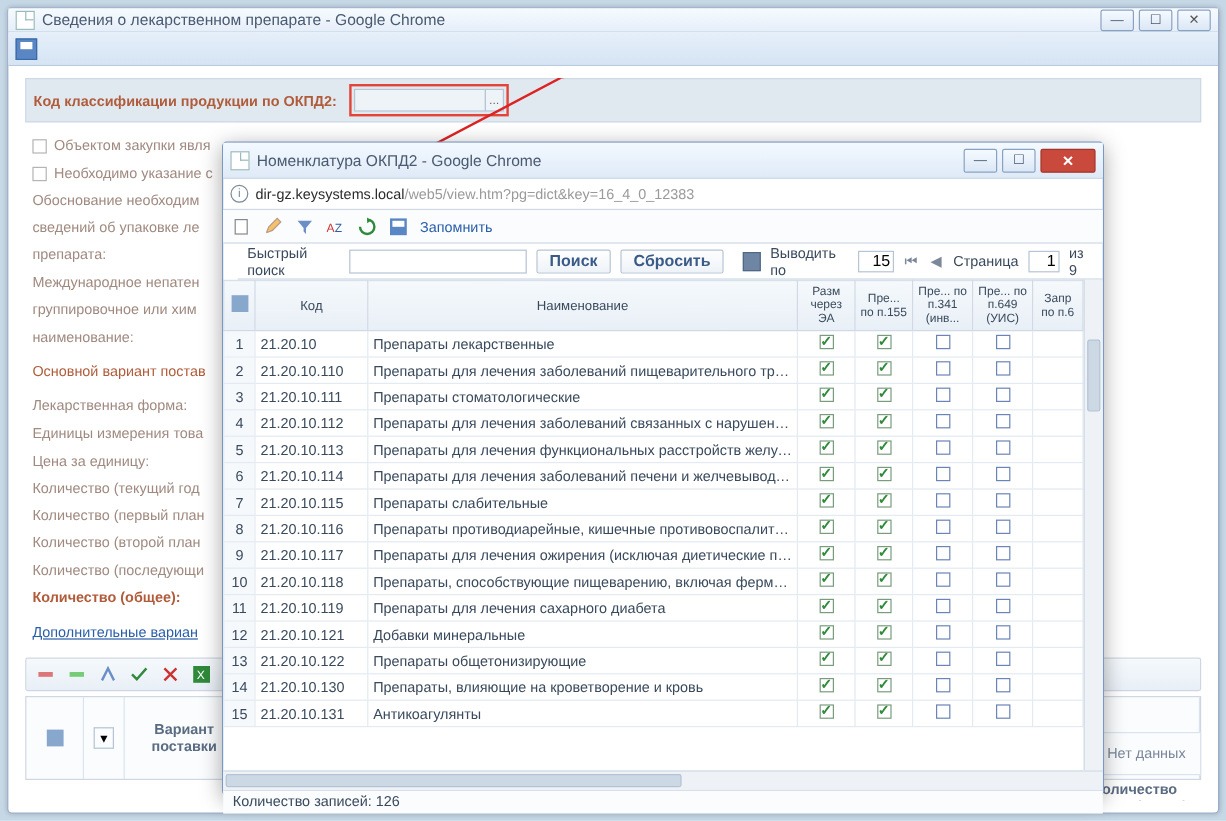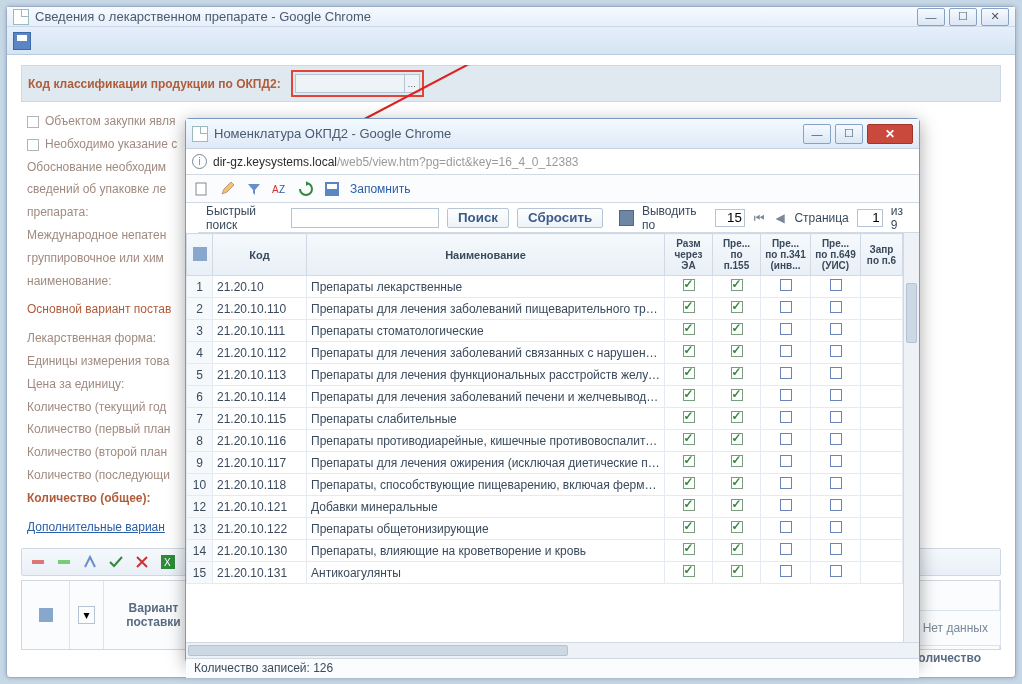--- a/index.html
+++ b/index.html
@@ -49,21 +49,21 @@
   .searchrow { height:30px; border-bottom:1px solid #d0d9e4; display:flex; align-items:center; gap:8px; padding:0 8px; font-size:12px; color:#3a4a5c;margin-left:12px;}
   .searchrow input.q { width:148px; height:20px; border:1px solid #b6c4d3;}
   .searchrow .btn { height:20px; padding:0 10px; border:1px solid #b6c4d3; background:linear-gradient(#fefefe,#eef3f8); color:#3a5a88; border-radius:2px;font-weight:bold;}
   .searchrow .sp { flex:1;}
   .searchrow .per-page { width:30px; height:18px; border:1px solid #b6c4d3; text-align:right; padding-right:2px;}
   .searchrow .pagenum { width:26px; height:18px; border:1px solid #b6c4d3; text-align:right; padding-right:2px;}
   .pg-btn { width:14px; color:#7a8899; text-align:center;}
   .print-icn { width:16px; height:16px; background:#6e86a4; border:1px solid #506884;}
   .grid-wrap { height:calc(100% - 30px - 26px - 28px - 30px - 20px); overflow:hidden; position:relative;}
   .grid { width:100%; border-collapse:collapse; table-layout:fixed; font-size:12px;}
-  .grid thead th { background:linear-gradient(#f5f9fc,#e8eff6); border:1px solid #d0d9e4; color:#3a4a5c; font-weight:bold; padding:4px 4px; height:36px; vertical-align:middle; font-size:11px;}
+  .grid thead th { background:linear-gradient(#f5f9fc,#e8eff6); border:1px solid #d0d9e4; color:#3a4a5c; font-weight:normal; padding:4px 4px; height:36px; vertical-align:middle; font-size:11px;}
   .grid thead th.small { font-size:10px; line-height:1.1;}
   .grid td { border:1px solid #e3eaf2; padding:3px 4px; color:#3a4a5c; white-space:nowrap; overflow:hidden; text-overflow:ellipsis; height:20px;}
   .rownum { text-align:center; color:#7a8899; width:26px; background:#f6f9fc;}
   .cb { width:12px; height:12px; border:1px solid #7a9c7e; display:inline-block; position:relative; background:#fff;}
   .cb.checked:before { content:"✓"; color:#2f8a3a; position:absolute; left:0; top:-3px; font-size:12px; font-weight:bold;}
   .cb.blue { border-color:#6a84b8;}
   .cb-cell { text-align:center;}
   .grid-scroll { position:absolute; right:0; top:0; bottom:0; width:16px; background:#eef2f7; border-left:1px solid #d0d9e4;}
   .grid-scroll .thumb { position:absolute; left:2px; right:2px; top:50px; height:60px; background:#cdd8e5; border:1px solid #b4c2d4; border-radius:2px;}
   .hscroll { height:16px; background:#eef2f7; border-top:1px solid #d0d9e4; position:relative;}
@@ -351,20 +351,31 @@
             <td>21.20.10.118</td>
             <td>Препараты, способствующие пищеварению, включая ферментны...</td>
             <td class="cb-cell"><span class="cb checked"></span></td>
             <td class="cb-cell"><span class="cb checked"></span></td>
             <td class="cb-cell"><span class="cb blue "></span></td>
             <td class="cb-cell"><span class="cb blue "></span></td>
             <td class="cb-cell"></td>
             <td></td>
           </tr>
           <tr>
+            <td class="rownum">11</td>
+            <td>21.20.10.119</td>
+            <td>Препараты для лечения сахарного диабета</td>
+            <td class="cb-cell"><span class="cb checked"></span></td>
+            <td class="cb-cell"><span class="cb checked"></span></td>
+            <td class="cb-cell"><span class="cb blue "></span></td>
+            <td class="cb-cell"><span class="cb blue "></span></td>
+            <td class="cb-cell"></td>
+            <td></td>
+          </tr>
+          <tr>
             <td class="rownum">12</td>
             <td>21.20.10.121</td>
             <td>Добавки минеральные</td>
             <td class="cb-cell"><span class="cb checked"></span></td>
             <td class="cb-cell"><span class="cb checked"></span></td>
             <td class="cb-cell"><span class="cb blue "></span></td>
             <td class="cb-cell"><span class="cb blue "></span></td>
             <td class="cb-cell"></td>
             <td></td>
           </tr>

